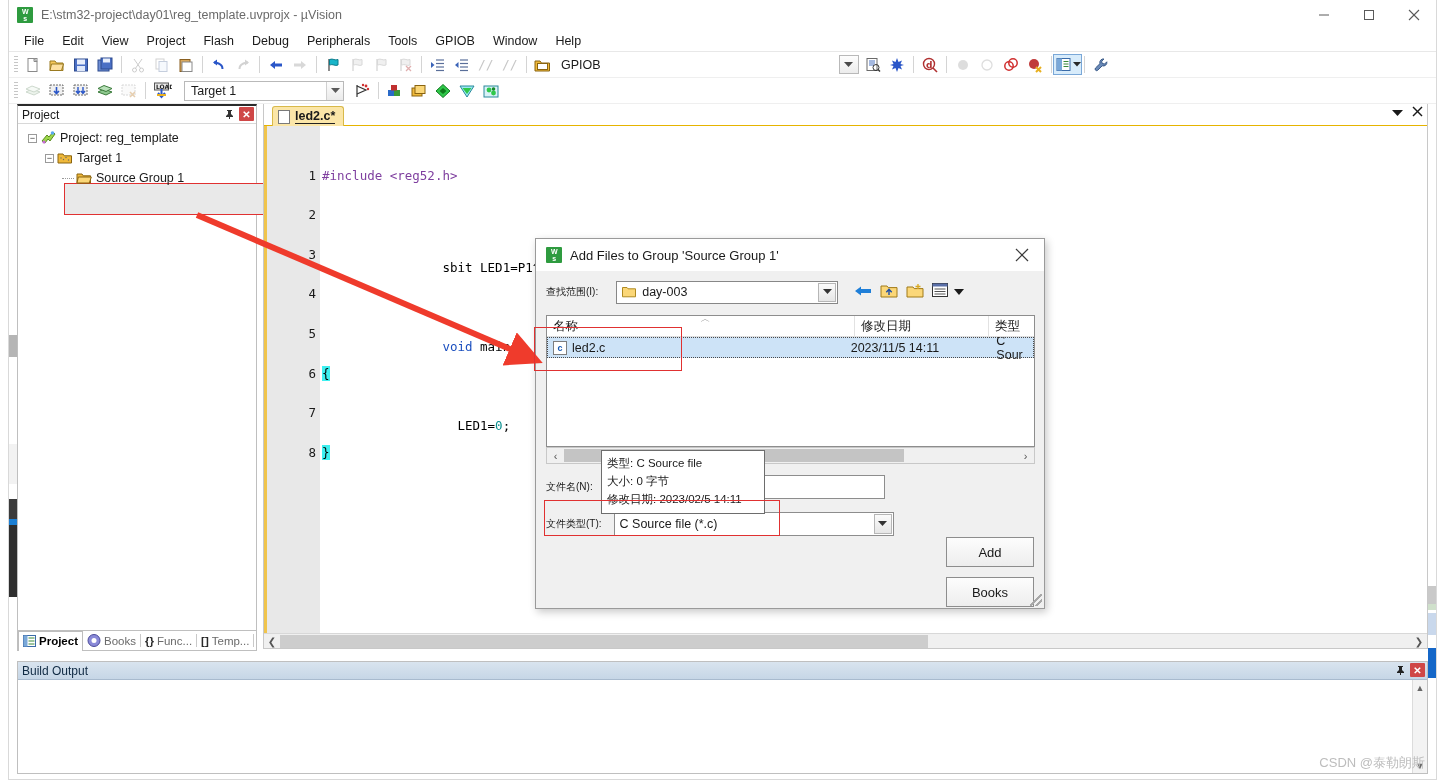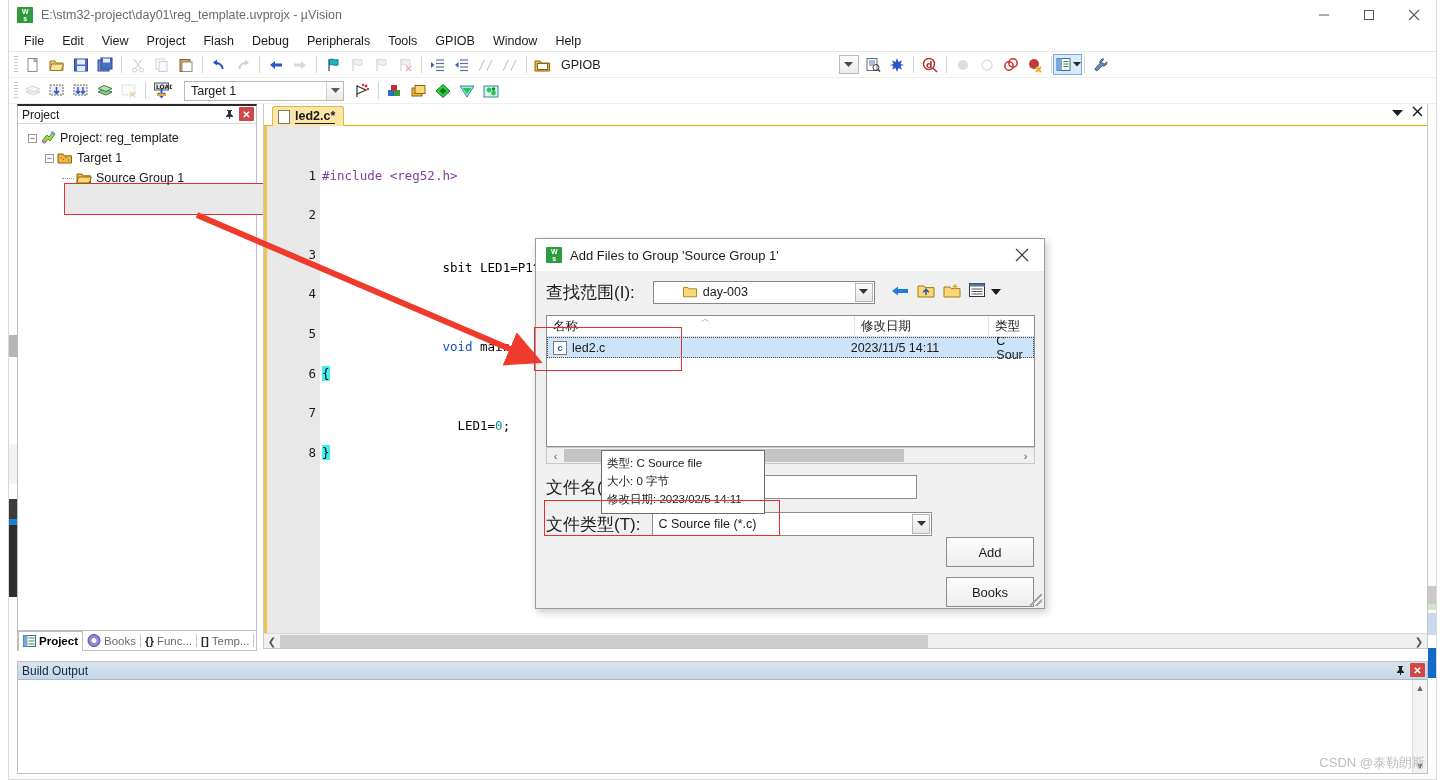--- a/index.html
+++ b/index.html
@@ -332,25 +332,25 @@
     position:absolute; right:0; top:0; width:44px; height:32px;
     display:flex; align-items:center; justify-content:center;
     color:#3a3a3a;
   }
   .dlg-body { position:absolute; left:0; top:32px; right:0; bottom:0; background:#f0f0f0; }
 
   .lookin-row {
     position:absolute; left:10px; top:8px; right:10px; height:26px;
     display:flex; align-items:center;
   }
-  .lbl-cn { font-size:17px; color:#1a1a1a; white-space:nowrap; }
+  .lbl-cn { font-size:10px; color:#1a1a1a; white-space:nowrap; }
   .lookin-combo {
     width:222px; height:23px; margin-left:18px;
     background:#ffffff; border:1px solid #878787;
-    display:flex; align-items:center; position:relative;padding-left:24px;
+    display:flex; align-items:center; position:relative;
   }
   .lookin-combo .folder { width:14px; height:12px; margin:0 6px 0 5px; }
   .lookin-combo .v { font-size:12.5px; color:#1a1a1a; }
   .lookin-combo .drop {
     position:absolute; right:1px; top:1px; width:18px; height:19px;
     background:linear-gradient(#fbfbfb,#e6e6e6); border:1px solid #b6b6b6;
     display:flex; align-items:center; justify-content:center;
   }
   .nav-icons { display:flex; align-items:center; gap:8px; margin-left:16px; }
 

